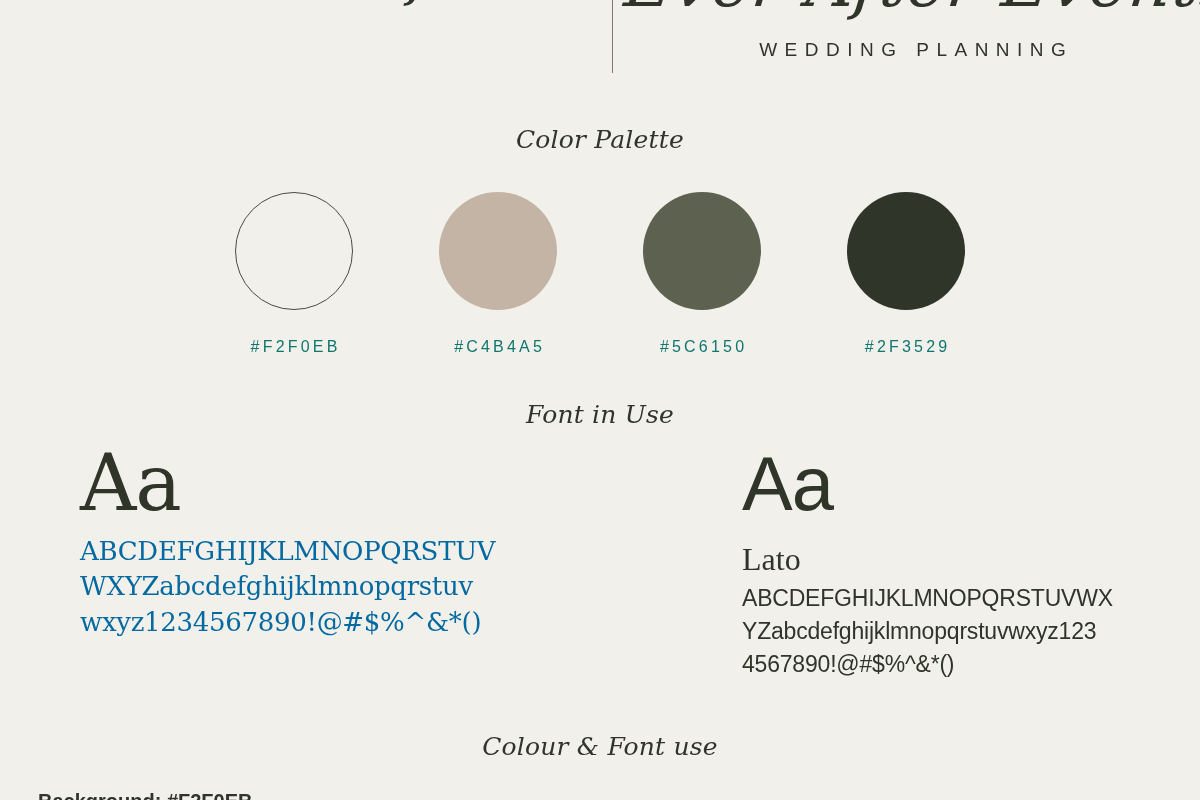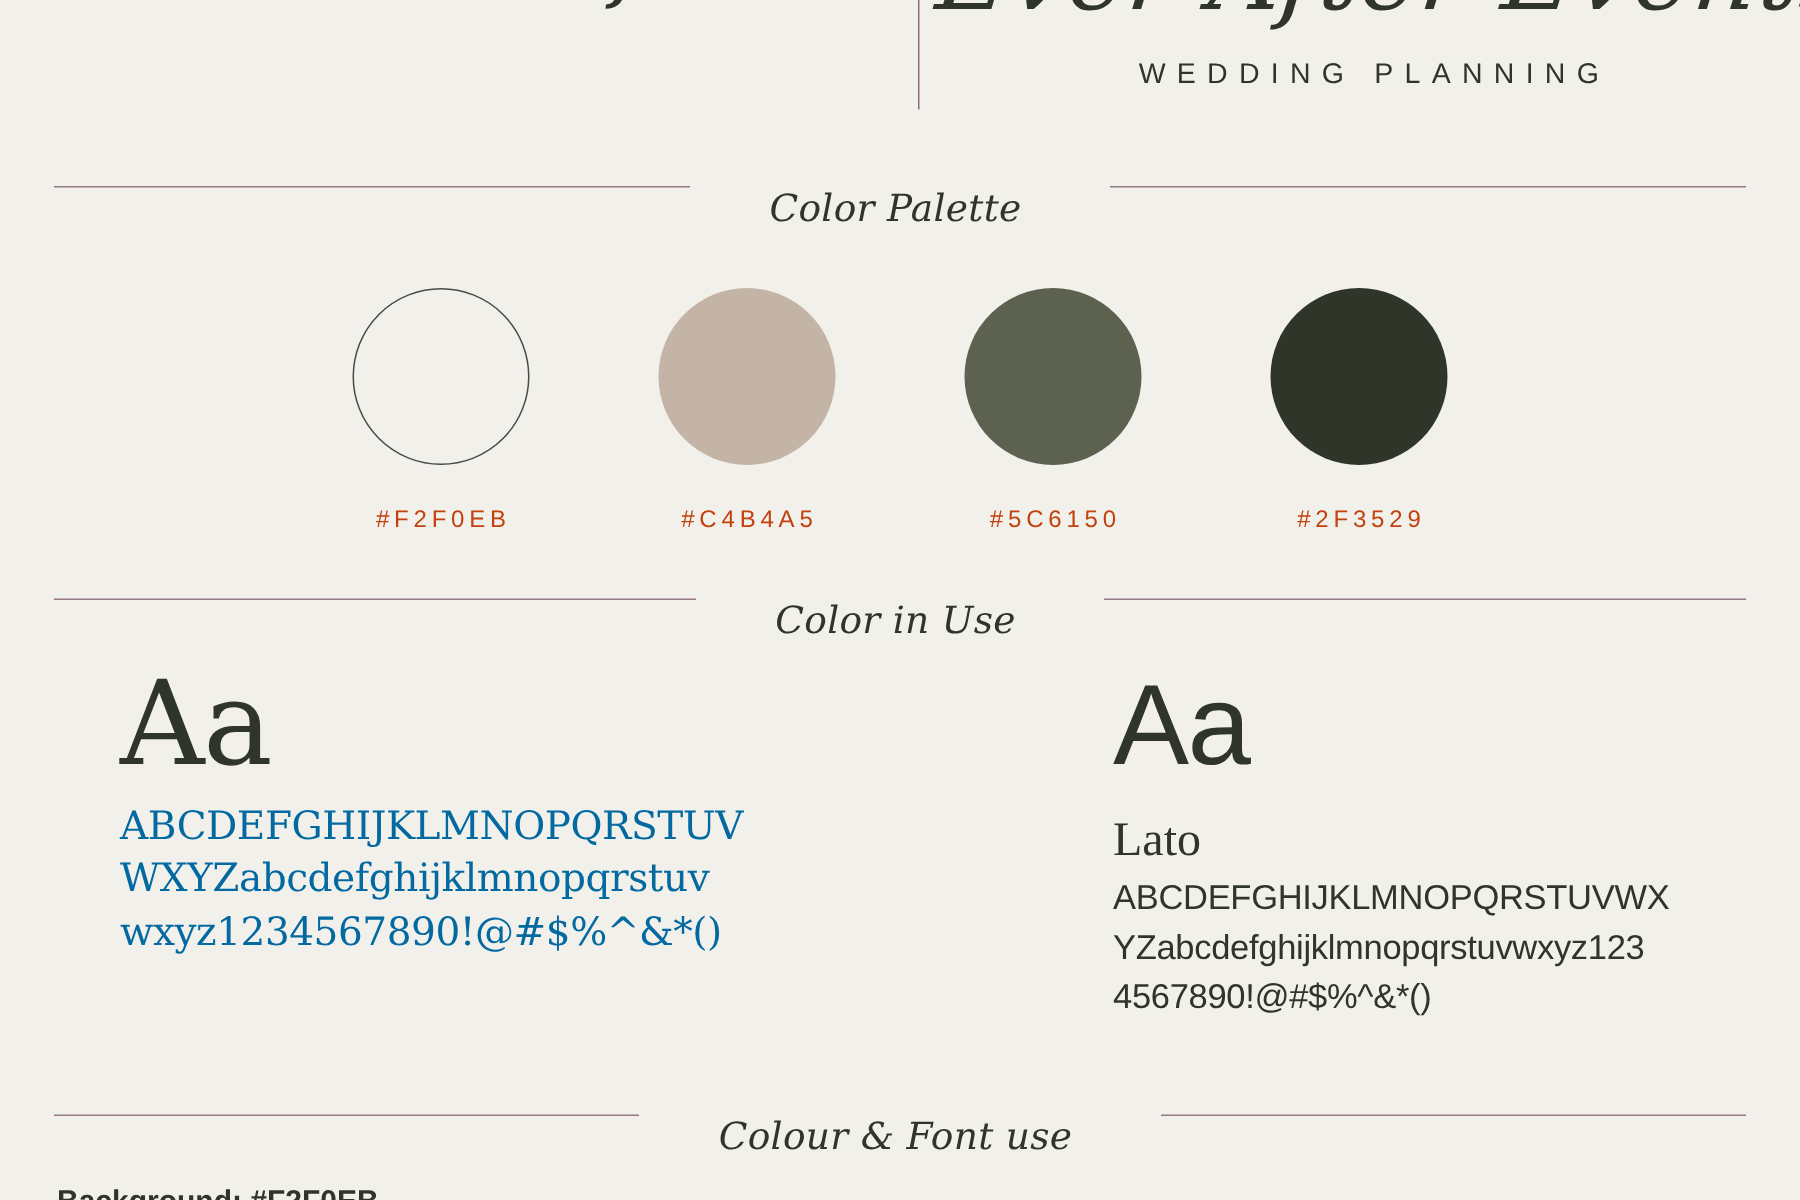--- a/index.html
+++ b/index.html
@@ -88,21 +88,23 @@
     white-space: nowrap;
     text-indent: 7.5px;
   }
 
   
   .section-head {
     position: absolute;
     left: 36px;
     width: 1128px;
     display: flex;
-    gap: 16px;
+    align-items: center;
+    gap: 0;
+    flex-direction: column;
   }
 
   .rule {
     height: 1px;
     background: #8E6F7E;
     flex: 1 1 auto;
     opacity: 0.92;
   }
 
   .rule.left  { margin-right: 37px; }
@@ -112,21 +114,21 @@
     font-family: "DejaVu Serif", serif;
     font-style: italic;
     font-size: 25px;
     color: #2F3529;
     white-space: nowrap;
     letter-spacing: 0.2px;
   }
 
   #head-color-palette { top: 124px; }
   #head-font-in-use   { top: 399px; }
-  #head-colour-font   { top: 731px; margin-top: 12px; }
+  #head-colour-font   { top: 731px; }
 
   
   .palette {
     position: absolute;
     top: 192px;
     left: 0;
     width: 1200px;
     display: flex;
     justify-content: center;
     gap: 86px;
@@ -148,21 +150,21 @@
   .swatch.outlined {
     border: 1px solid #4A4A45;
     background: #F2F0EB;
   }
 
   .swatch-hex {
     margin-top: 28px;
     font-family: "Liberation Sans", sans-serif;
     font-size: 16px;
     letter-spacing: 3.2px;
-    color: #c2410c;
+    color: #0f766e;
     white-space: nowrap;
     text-indent: 3.2px;
   }
 
   
   .fonts {
     position: absolute;
     top: 448px;
     left: 0;
     width: 1200px;
@@ -291,21 +293,21 @@
 
     <div class="swatch-cell">
       <div class="swatch" id="sw3" style="background: rgb(47, 53, 41);"></div>
       <div class="swatch-hex">#2F3529</div>
     </div>
 
   </div>
 
   <div class="section-head" id="head-font-in-use">
     <span class="rule left" style="background: rgb(142, 111, 126);"></span>
-    <span class="section-title">Color in Use</span>
+    <span class="section-title">Font in Use</span>
     <span class="rule right" style="background: rgb(142, 111, 126);"></span>
   </div>
 
   <div class="fonts">
 
     <div class="font-block left">
       <div class="font-aa-serif">Aa</div>
       <div class="specimen-serif">
         <span class="specimen-line">ABCDEFGHIJKLMNOPQRSTUV</span>
         <span class="specimen-line">WXYZabcdefghijklmnopqrstuv</span>

